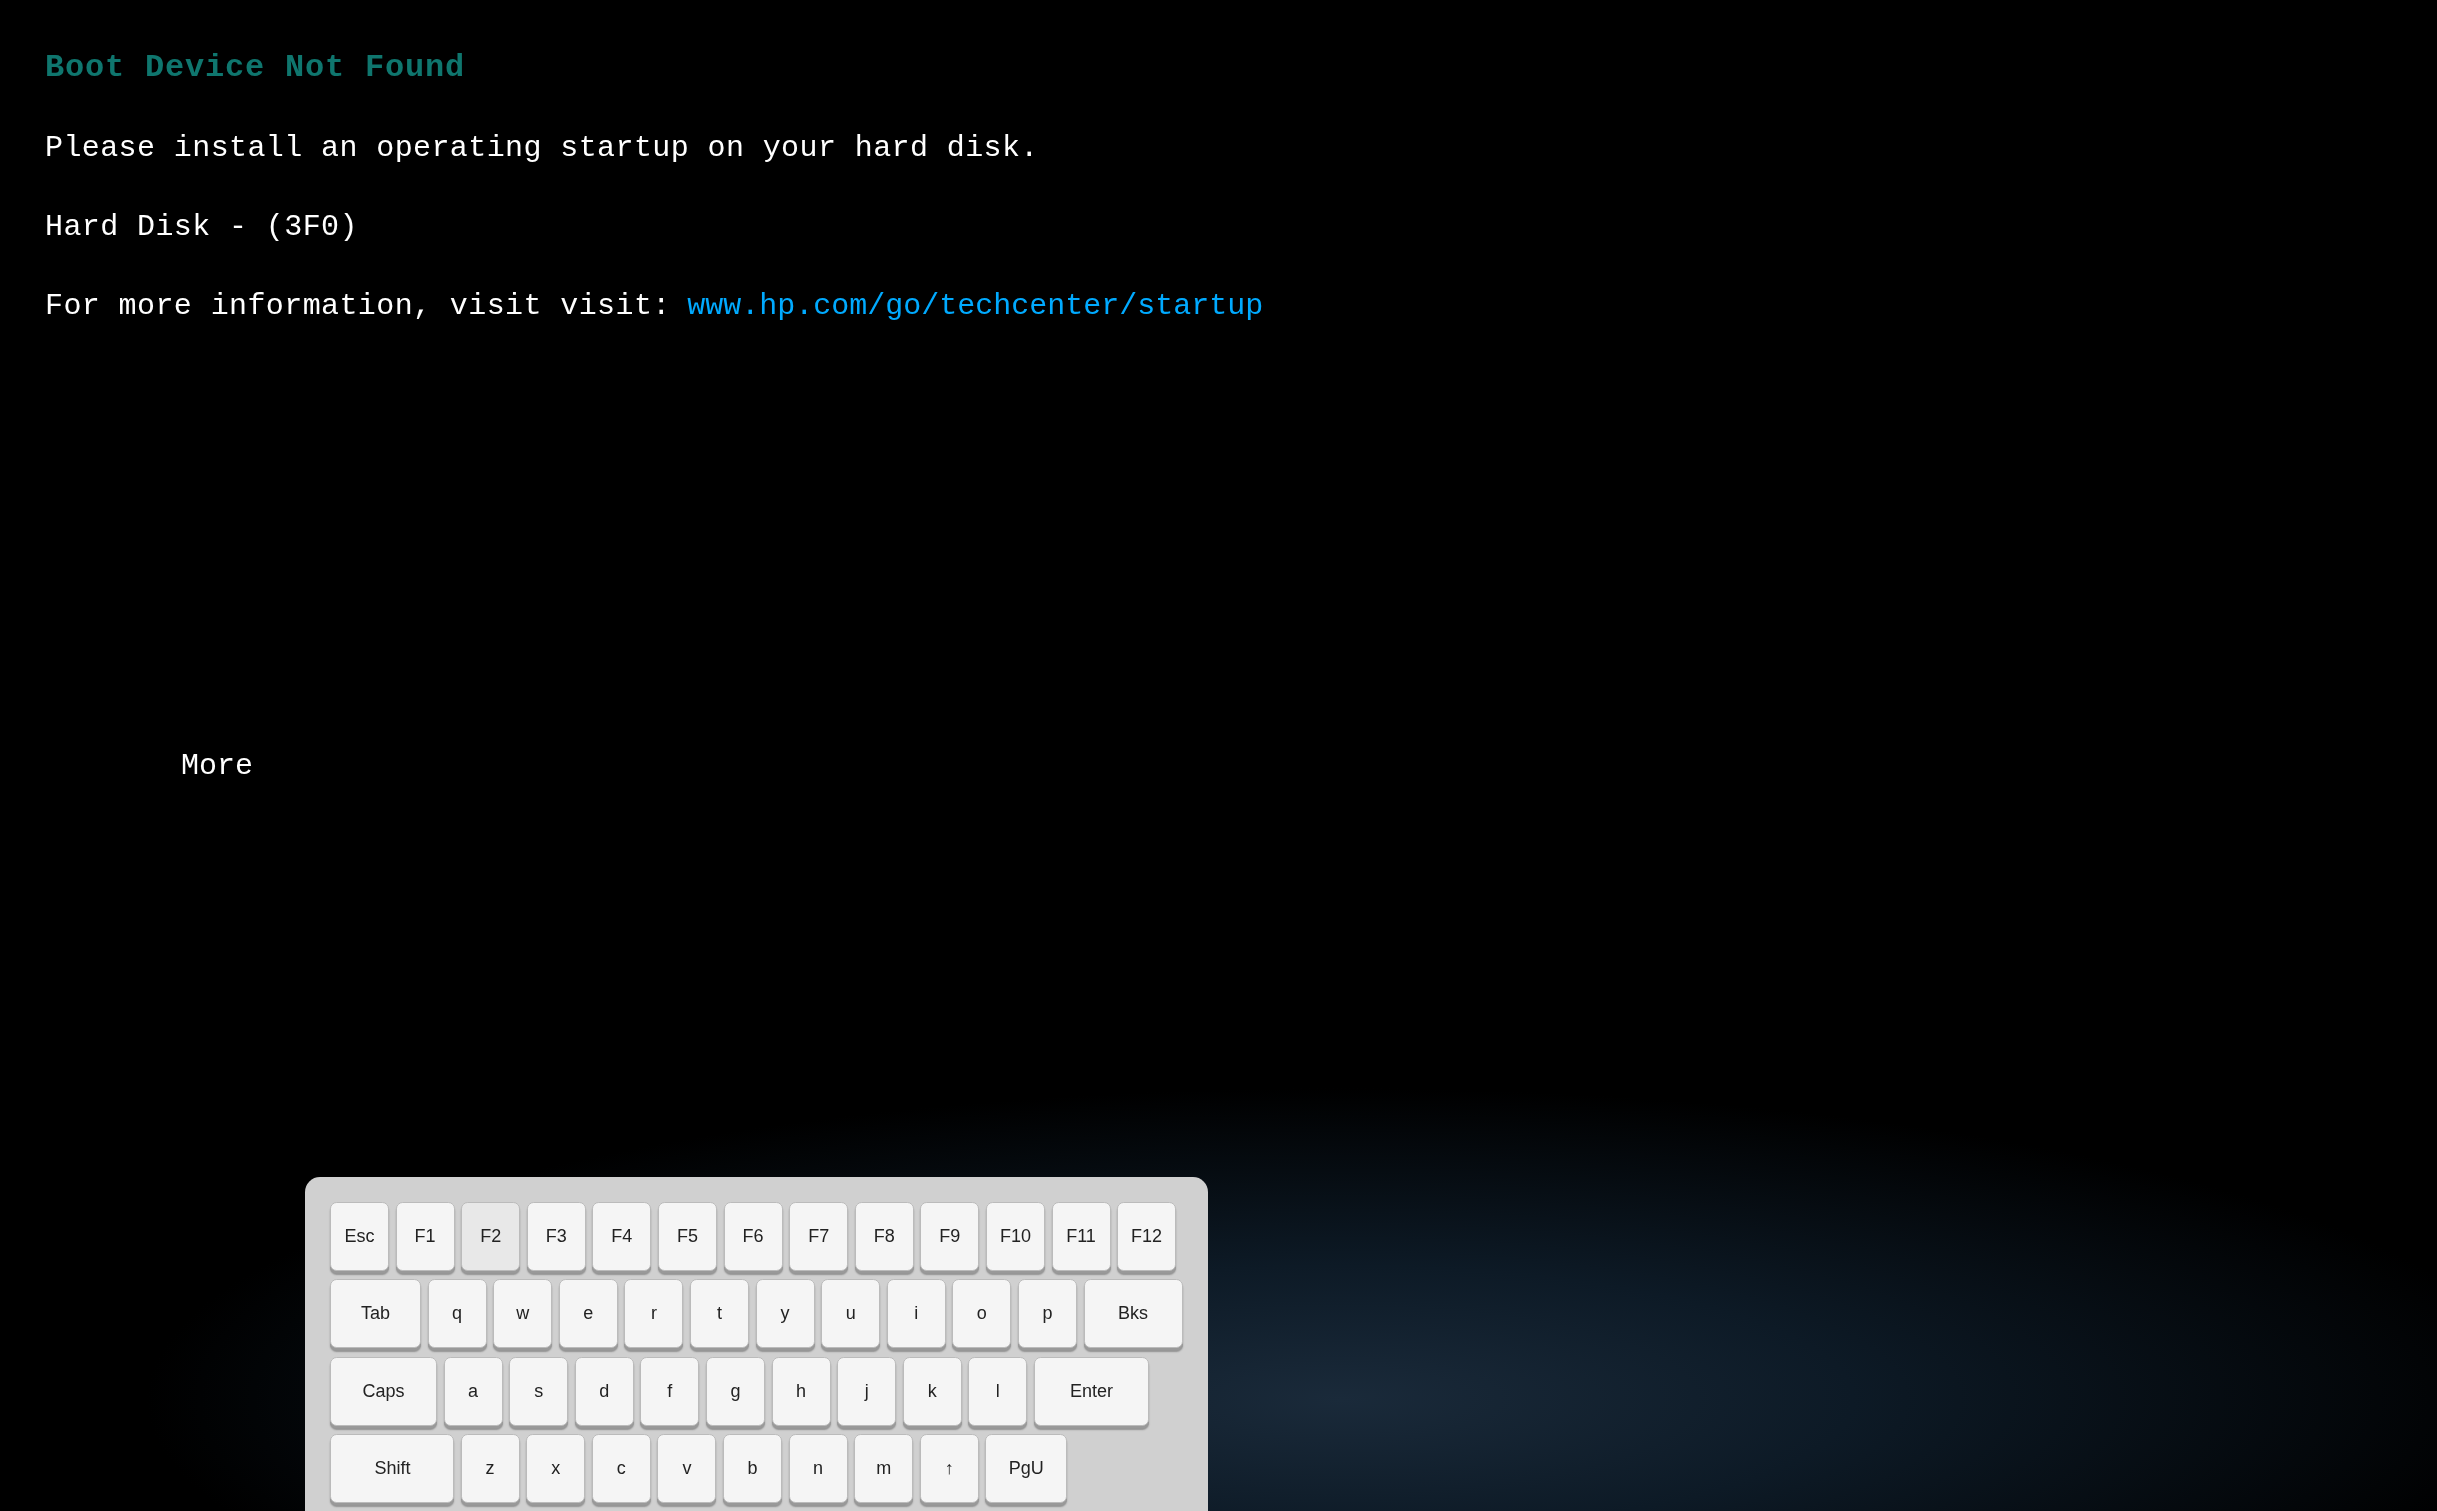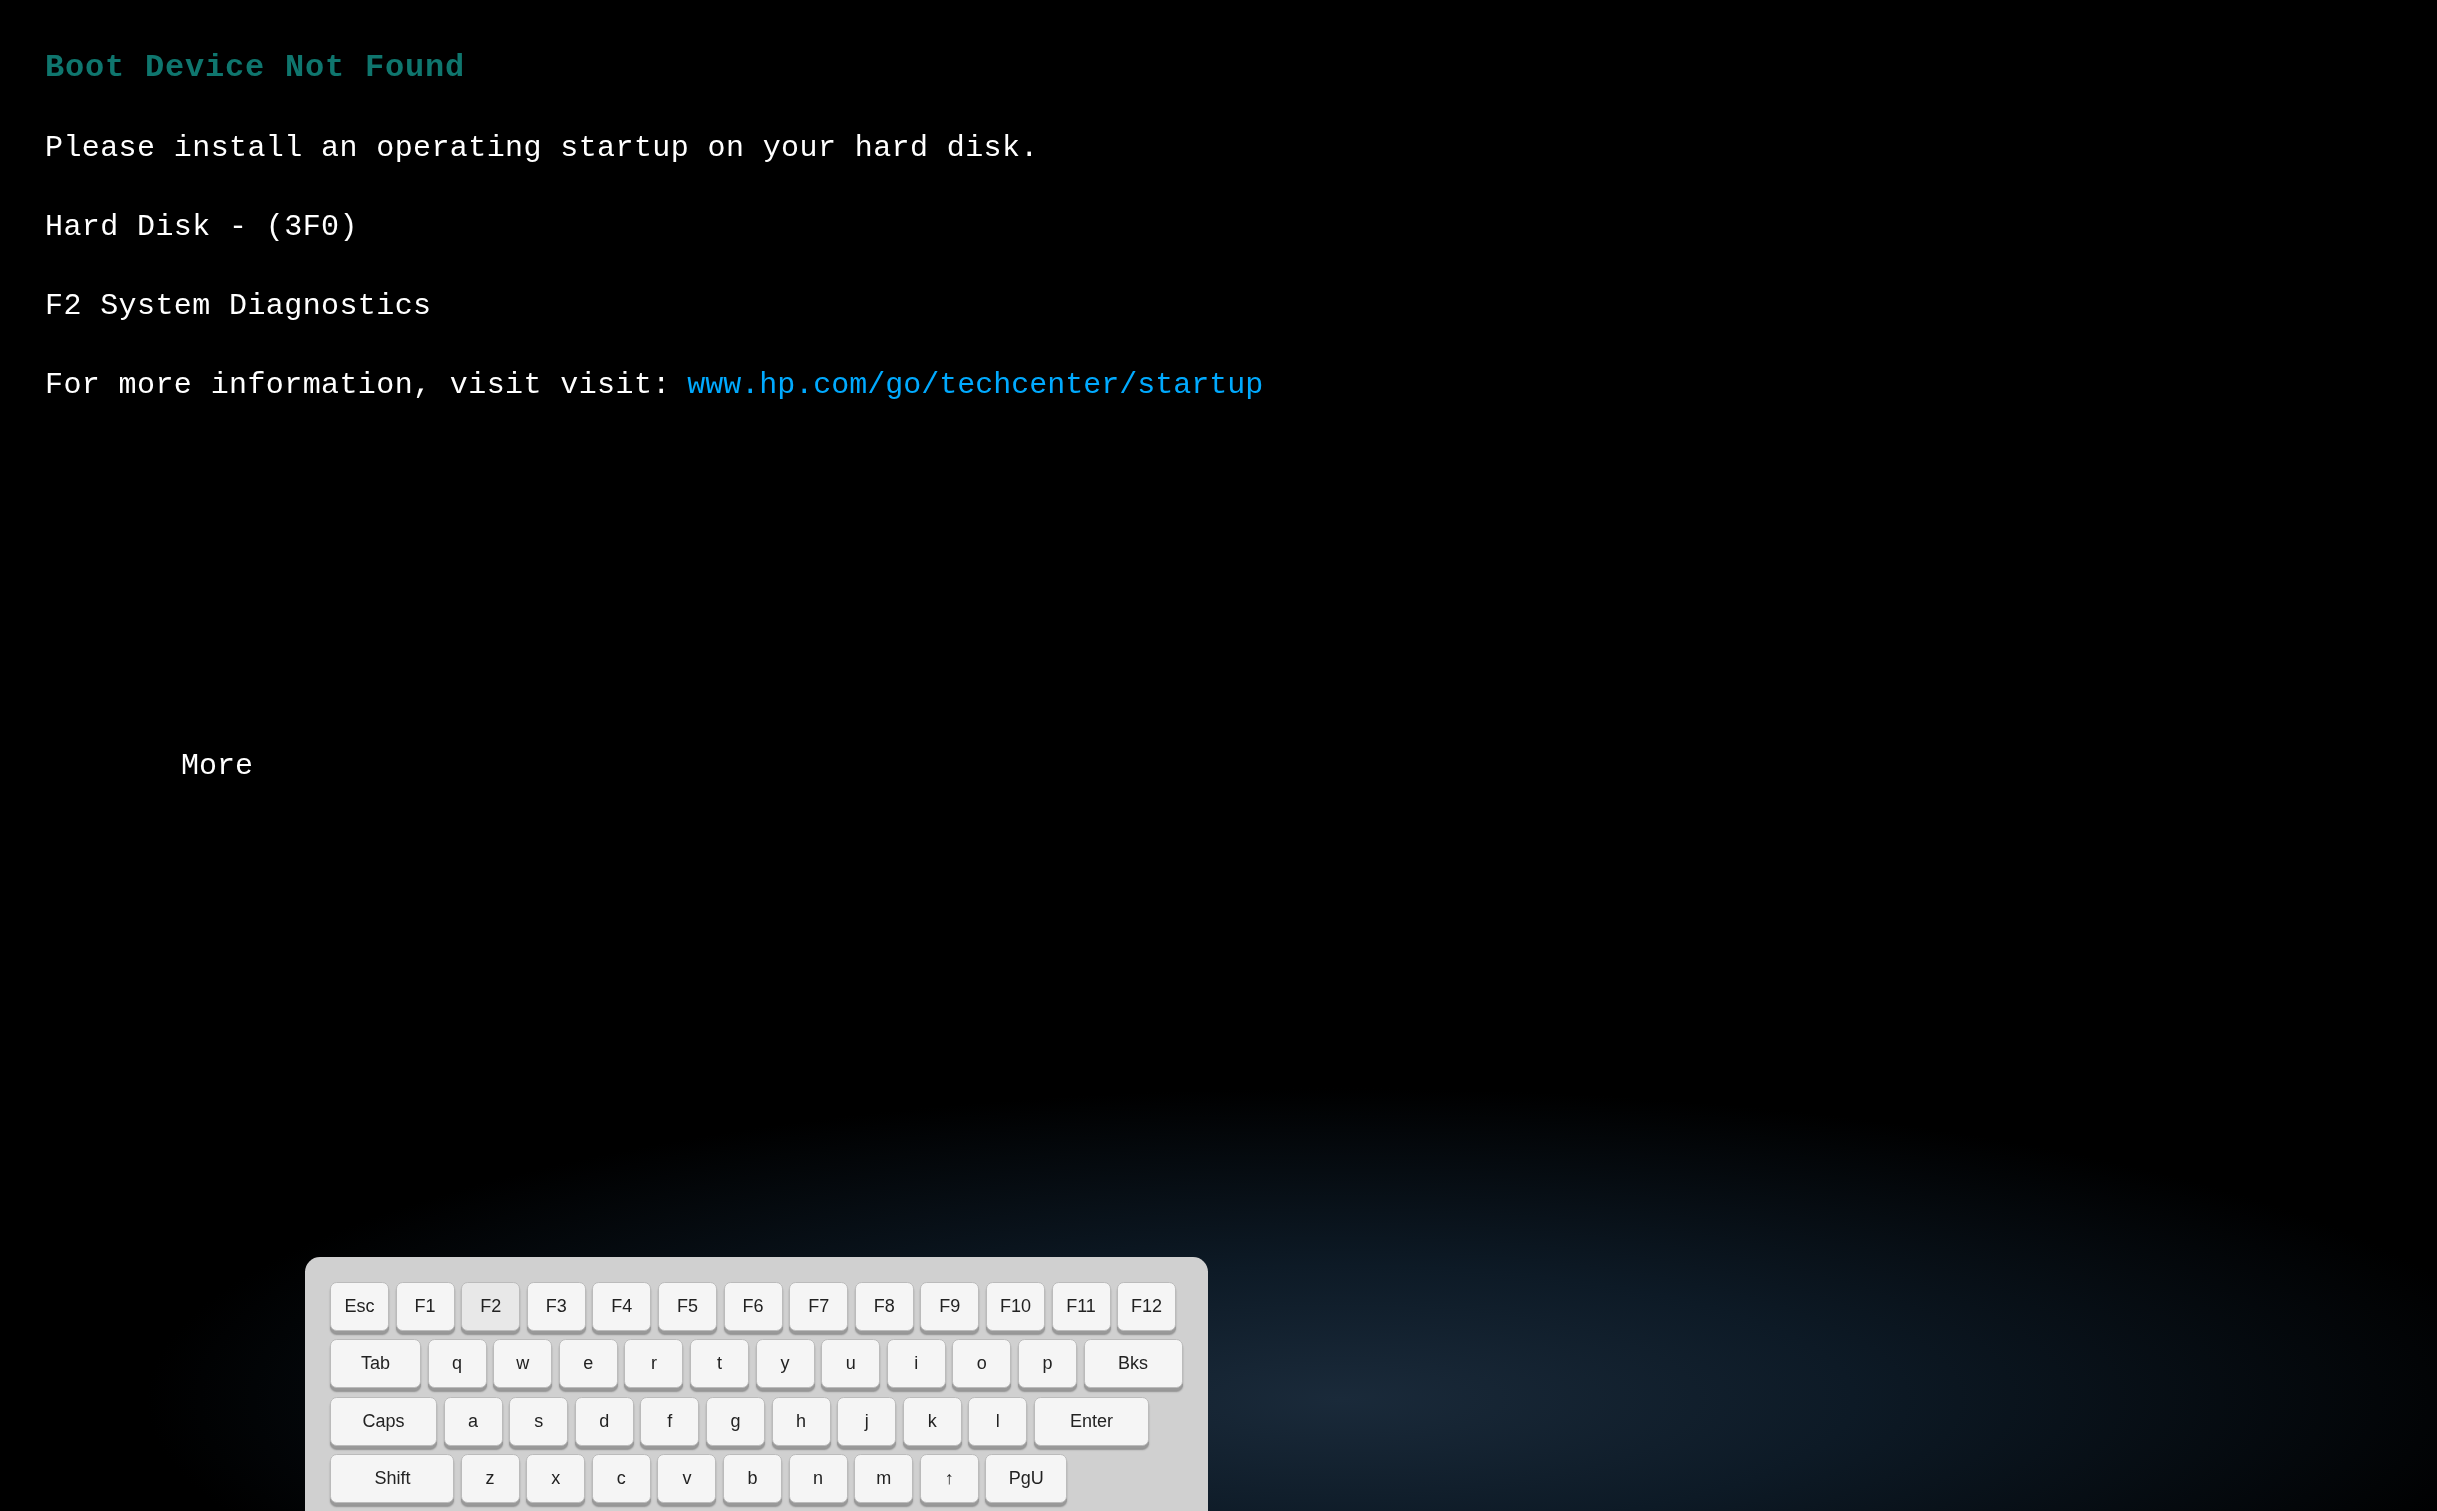--- a/index.html
+++ b/index.html
@@ -92,21 +92,21 @@
       box-shadow: 0 2.5px 0 #999, 0 3.3px 1.6px rgba(0,0,0,0.3);
       display: flex;
       align-items: center;
       justify-content: center;
       font-size: 18px;
       font-family: -apple-system, 'Helvetica Neue', Arial, sans-serif;
       font-weight: 400;
       color: #222;
       cursor: pointer;
       user-select: none;
-      height: 49px;
+      height: 69px;
       min-width: 59px;
       padding: 0 8.2px;
     }
     .key-tab { min-width: 91px; }
     .key-caps { min-width: 107px; }
     .key-enter { min-width: 115px; }
     .key-shift { min-width: 124px; padding-left: 9px; }
     .key-bks { min-width: 99px; }
     .key-pgu { min-width: 82px; }
 
@@ -125,21 +125,20 @@
   </style>
 </head>
 <body>
 
 <div class="bg-glow"></div>
 
 <div class="screen-content">
   <div class="error-line">Boot Device Not Found</div>
   <div class="info-line">Please install an operating startup on your hard disk.</div>
   <div class="info-line">Hard Disk - (3F0)</div>
-  <div class="info-line">F2    System Diagnostics</div>
   <div class="visit-line">
     <span class="info-line" style="margin-bottom:0; margin-right: 16.5px;">For more information, visit visit:</span>
     <span class="url-text">www.hp.com/go/techcenter/startup</span>
   </div>
 </div>
 
 <div class="more-text">More</div>
 
 <div class="keyboard-wrapper">
   <div class="keyboard">

